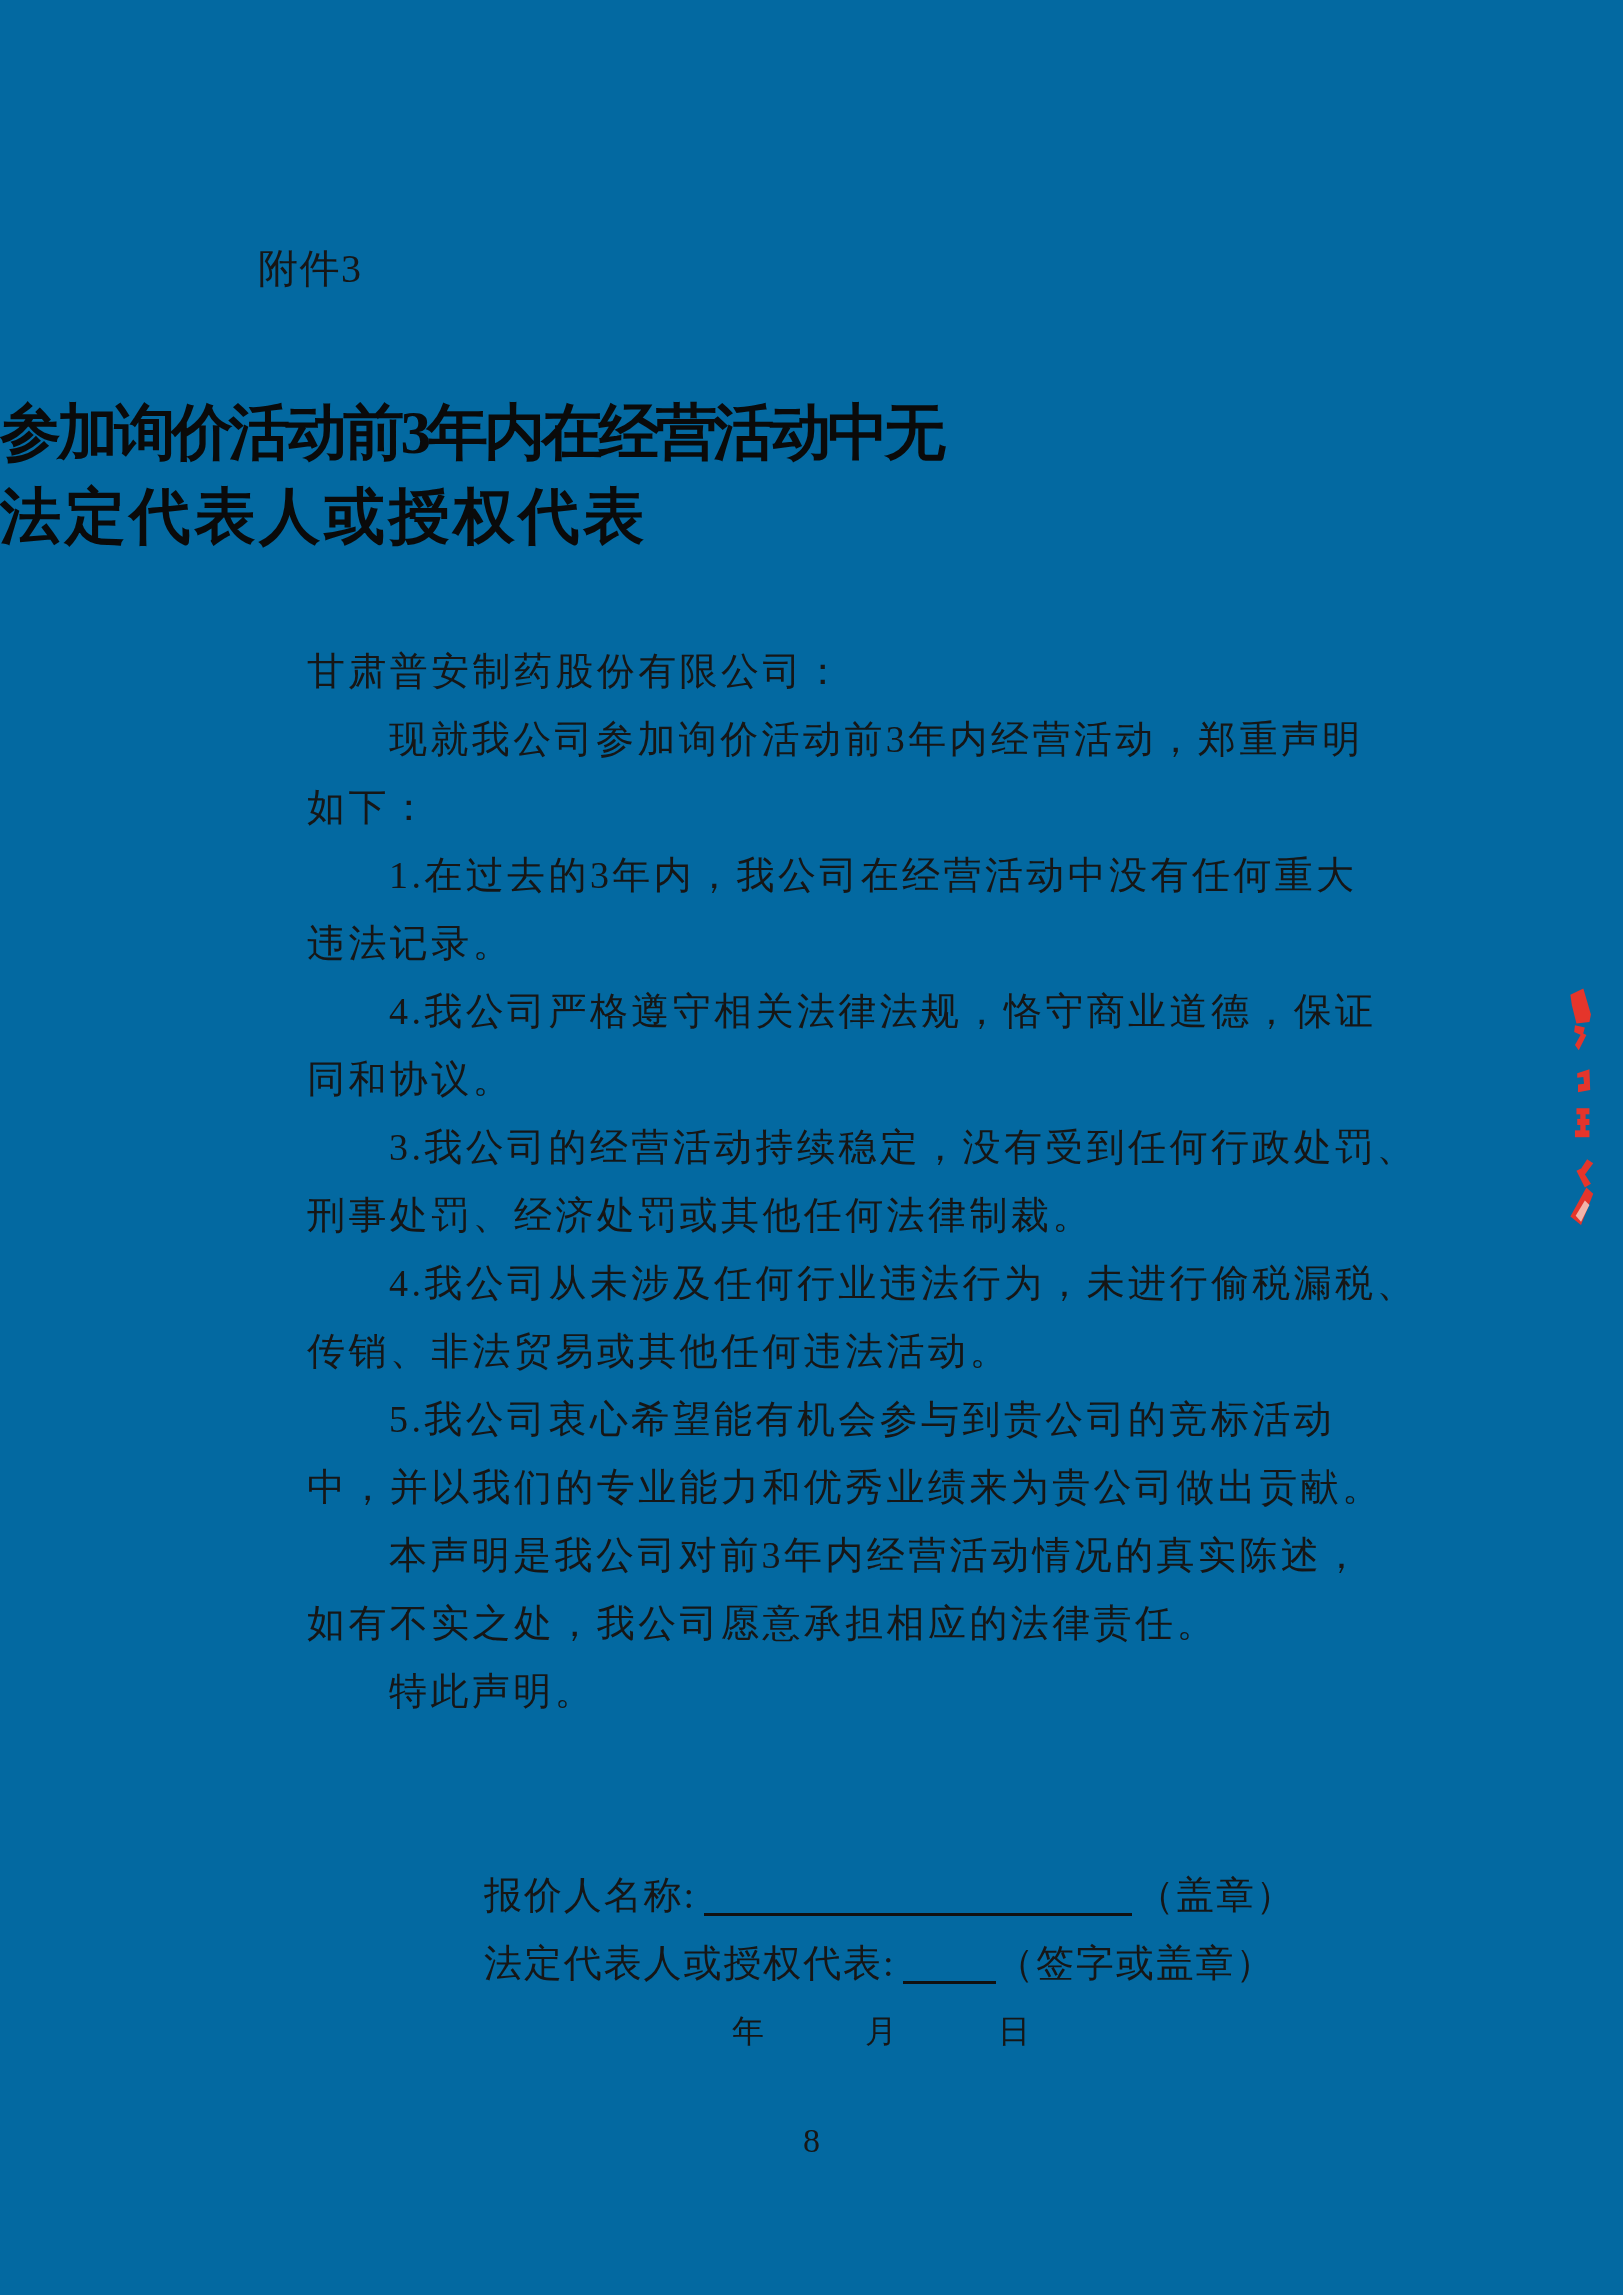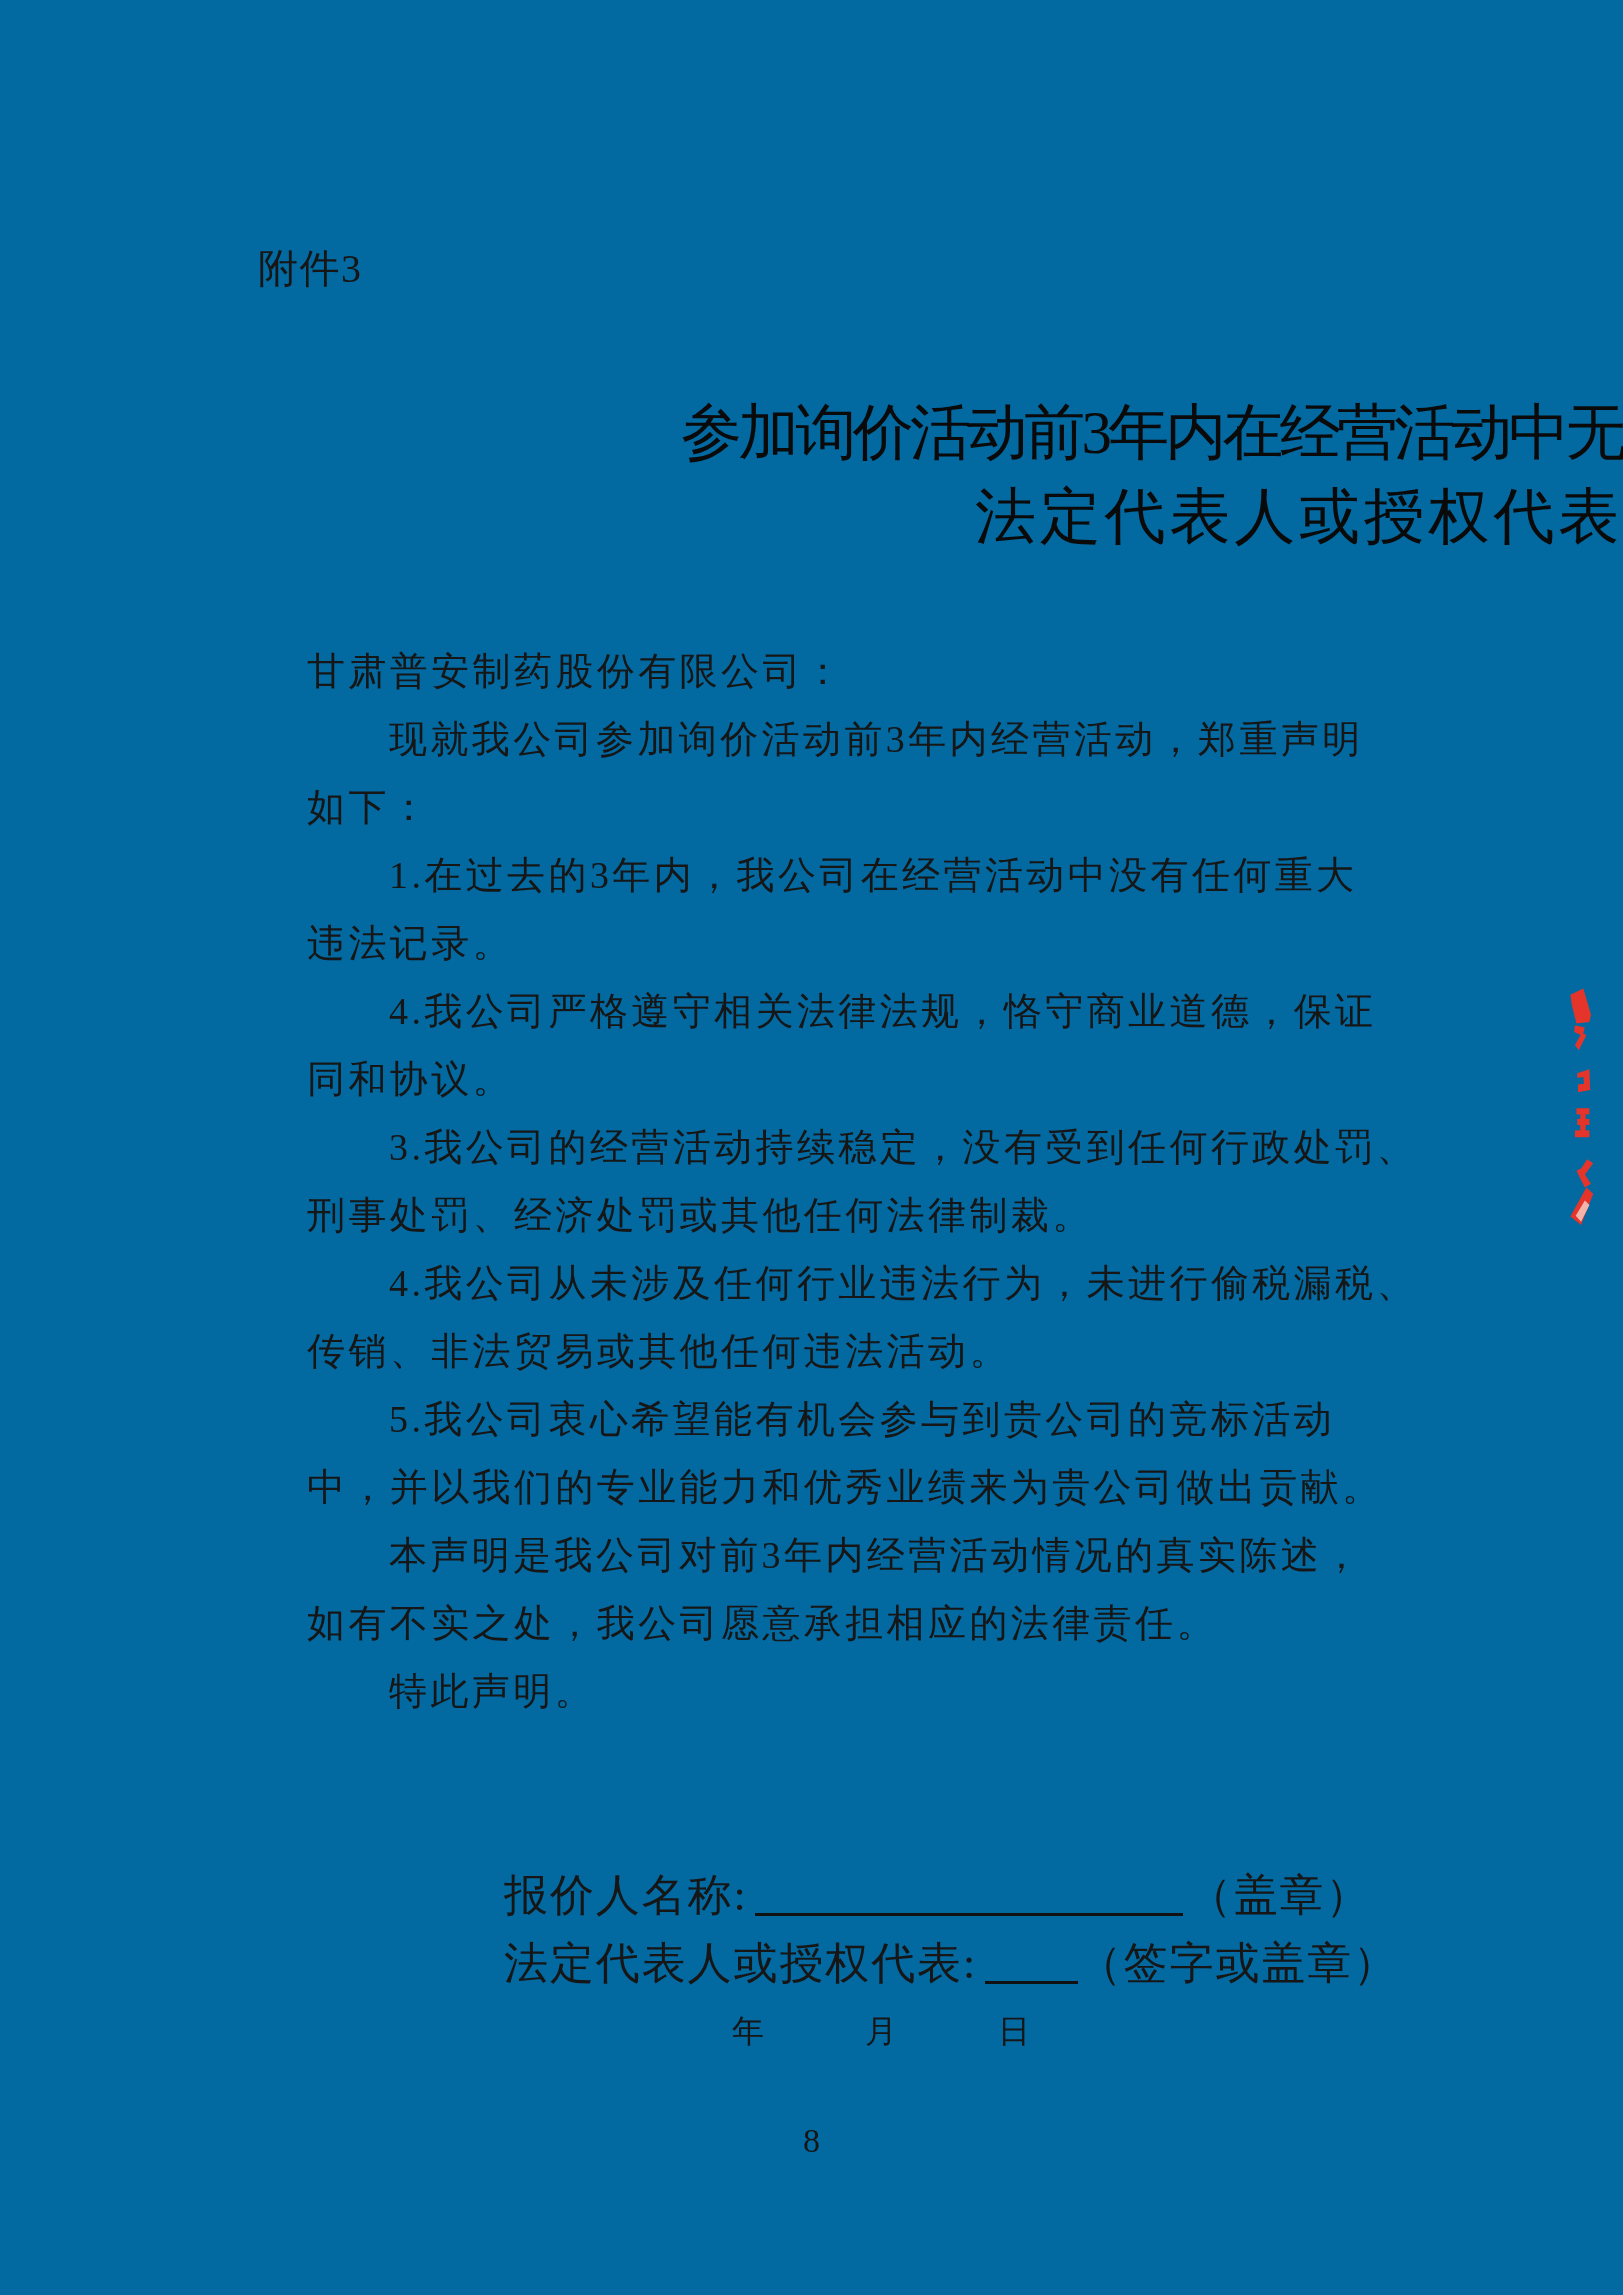--- a/index.html
+++ b/index.html
@@ -10,38 +10,38 @@
     overflow:hidden;
     font-family:"Liberation Serif","DejaVu Serif",serif;
     color:#161616;
   }
   .attachment-label{
     position:absolute;left:258px;top:246px;
     font-size:40px;line-height:46px;letter-spacing:1.5px;
   }
   .doc-title{
     position:absolute;left:0;right:0;top:391px;
-    text-align:right;font-weight:normal;color:#0a0a0a;
+    text-align:left;font-weight:bold;color:#0a0a0a;
   }
   .doc-title .t1{
     display:block;font-size:61px;line-height:84px;letter-spacing:-3.8px;
   }
   .doc-title .t2{
     display:block;font-size:61px;line-height:84px;letter-spacing:3.8px;
   }
   .body-text{
     position:absolute;left:263px;top:637px;width:1092px;
     font-size:38px;line-height:68px;letter-spacing:3.4px;
     text-align:left;white-space:nowrap;
   }
   .body-text .line{height:68px;margin-left:44px;}
   .body-text .line.indent{padding-left:82px;}
   .sig-line{
-    position:absolute;left:504px;
-    font-size:44px;line-height:47px;letter-spacing:1.9px;white-space:nowrap;
+    position:absolute;left:484px;
+    font-size:38px;line-height:47px;letter-spacing:1.9px;white-space:nowrap;
   }
   .sig-quoter{top:1872px;}
   .sig-rep{top:1940px;}
   .blank{
     display:inline-block;border-bottom:3.1px solid #111;
     height:40px;vertical-align:bottom;margin:0 4.6px 3.1px 7.6px;
   }
   .blank-quoter{width:428px;}
   .blank-rep{width:93px;margin-right:0;}
   .date-row{

